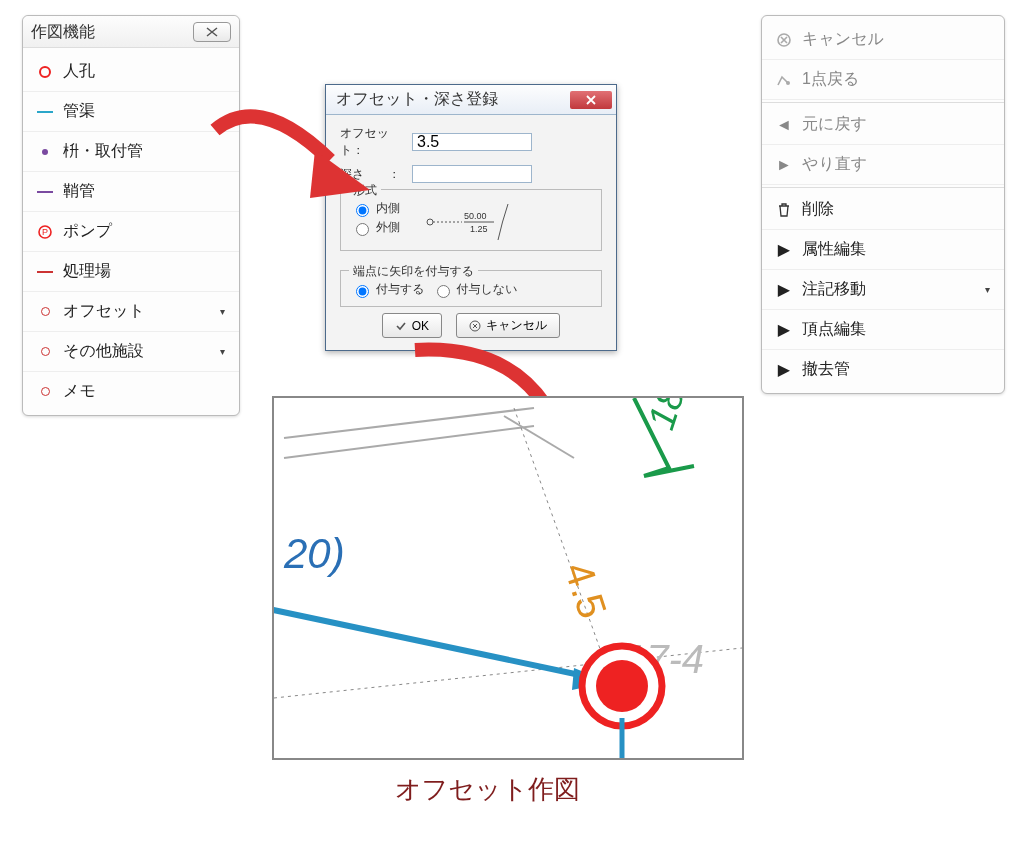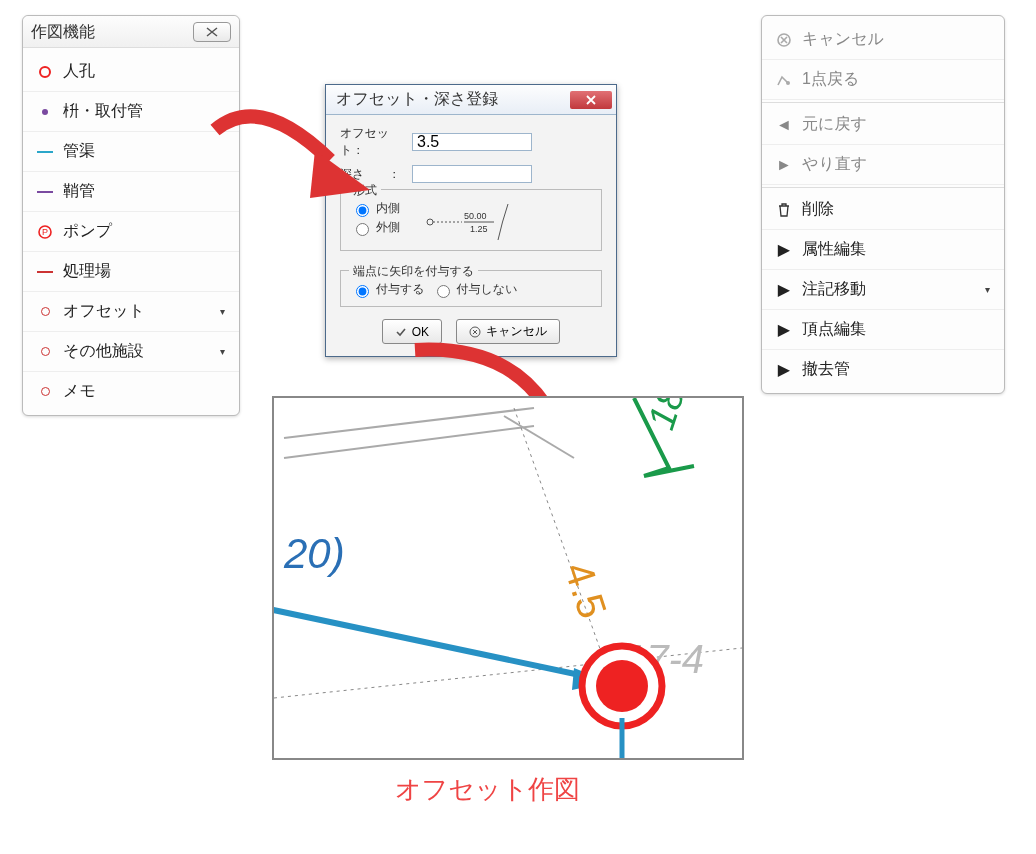--- a/index.html
+++ b/index.html
@@ -18,24 +18,24 @@
 .dlg-titlebar{background:linear-gradient(#fdfdfe,#e8eef6);border-bottom:1px solid #9db5cc;display:flex;align-items:center;justify-content:space-between;padding:4px 4px 4px 10px;font-size:16px}
 .dlg-close{width:42px;height:18px;background:linear-gradient(#e17074,#c1393d);border-radius:2px;display:flex;align-items:center;justify-content:center}
 .dlg-close svg{width:14px;height:10px}
 .dlg-body{padding:10px 14px 12px}
 .row{display:flex;align-items:center;gap:6px;margin-bottom:6px;font-size:12px}
 .row label{width:66px;text-align:left}
 .row input[type=text]{width:110px;height:16px;border:1px solid #9db5cc;padding:0 4px;font-size:16px}
 .grp{border:1px solid #bbb;margin-top:4px;padding:8px 10px 6px;position:relative;font-size:12px}
 .grp-title{position:absolute;top:-8px;left:8px;background:#f3f3f3;padding:0 4px}
 .radio{display:flex;align-items:flex-end;gap:4px;margin:2px 0}
-.btnrow{display:flex;gap:14px;justify-content:center;margin-top:12px}
+.btnrow{display:flex;gap:14px;justify-content:center;margin-top:6px}
 .dbtn{border:1px solid #888;background:linear-gradient(#fff,#e8e8e8);border-radius:3px;padding:3px 12px;display:flex;align-items:center;gap:5px;font-size:12px}
 .preview{position:absolute;border:2px solid #888;background:#fff;overflow:hidden}
-.caption{position:absolute;font-size:26px;font-weight:500;color:#ef4444}
+.caption{position:absolute;font-size:26px;font-weight:500;color:#7f1d1d}
 .item.sub .ico{width:16px}
 .item.sub .ico span{width:7px;height:7px;border:1px solid #c33;border-radius:50%;display:block}
 .gray{color:#888}
 .redarrow{position:absolute}
 </style>
 </head>
 <body>
 
 <div class="panel" style="left:22px;top:15px;width:216px">
   <div class="panel-header">
@@ -50,33 +50,33 @@
     <div class="item">
       <span class="ico">
           <svg width="14" height="14">
             <circle cx="7" cy="7" r="5" fill="none" stroke="#e22" stroke-width="2"></circle>
           </svg>
         </span>
       <span>人孔</span>
     </div>
     <div class="item">
       <span class="ico">
+          <svg width="16" height="4">
+            <line x1="0" y1="2" x2="16" y2="2" stroke="#2aa6c9" stroke-width="2"></line>
+          </svg>
+        </span>
+      <span>管渠</span>
+    </div>
+    <div class="item">
+      <span class="ico">
           <svg width="10" height="10">
             <circle cx="5" cy="5" r="3" fill="#7a4aa0"></circle>
           </svg>
         </span>
       <span>枡・取付管</span>
-    </div>
-    <div class="item">
-      <span class="ico">
-          <svg width="16" height="4">
-            <line x1="0" y1="2" x2="16" y2="2" stroke="#2aa6c9" stroke-width="2"></line>
-          </svg>
-        </span>
-      <span>管渠</span>
     </div>
     <div class="item">
       <span class="ico">
           <svg width="16" height="4">
             <line x1="0" y1="2" x2="16" y2="2" stroke="#7a4aa0" stroke-width="2"></line>
           </svg>
         </span>
       <span>鞘管</span>
     </div>
     <div class="item">

